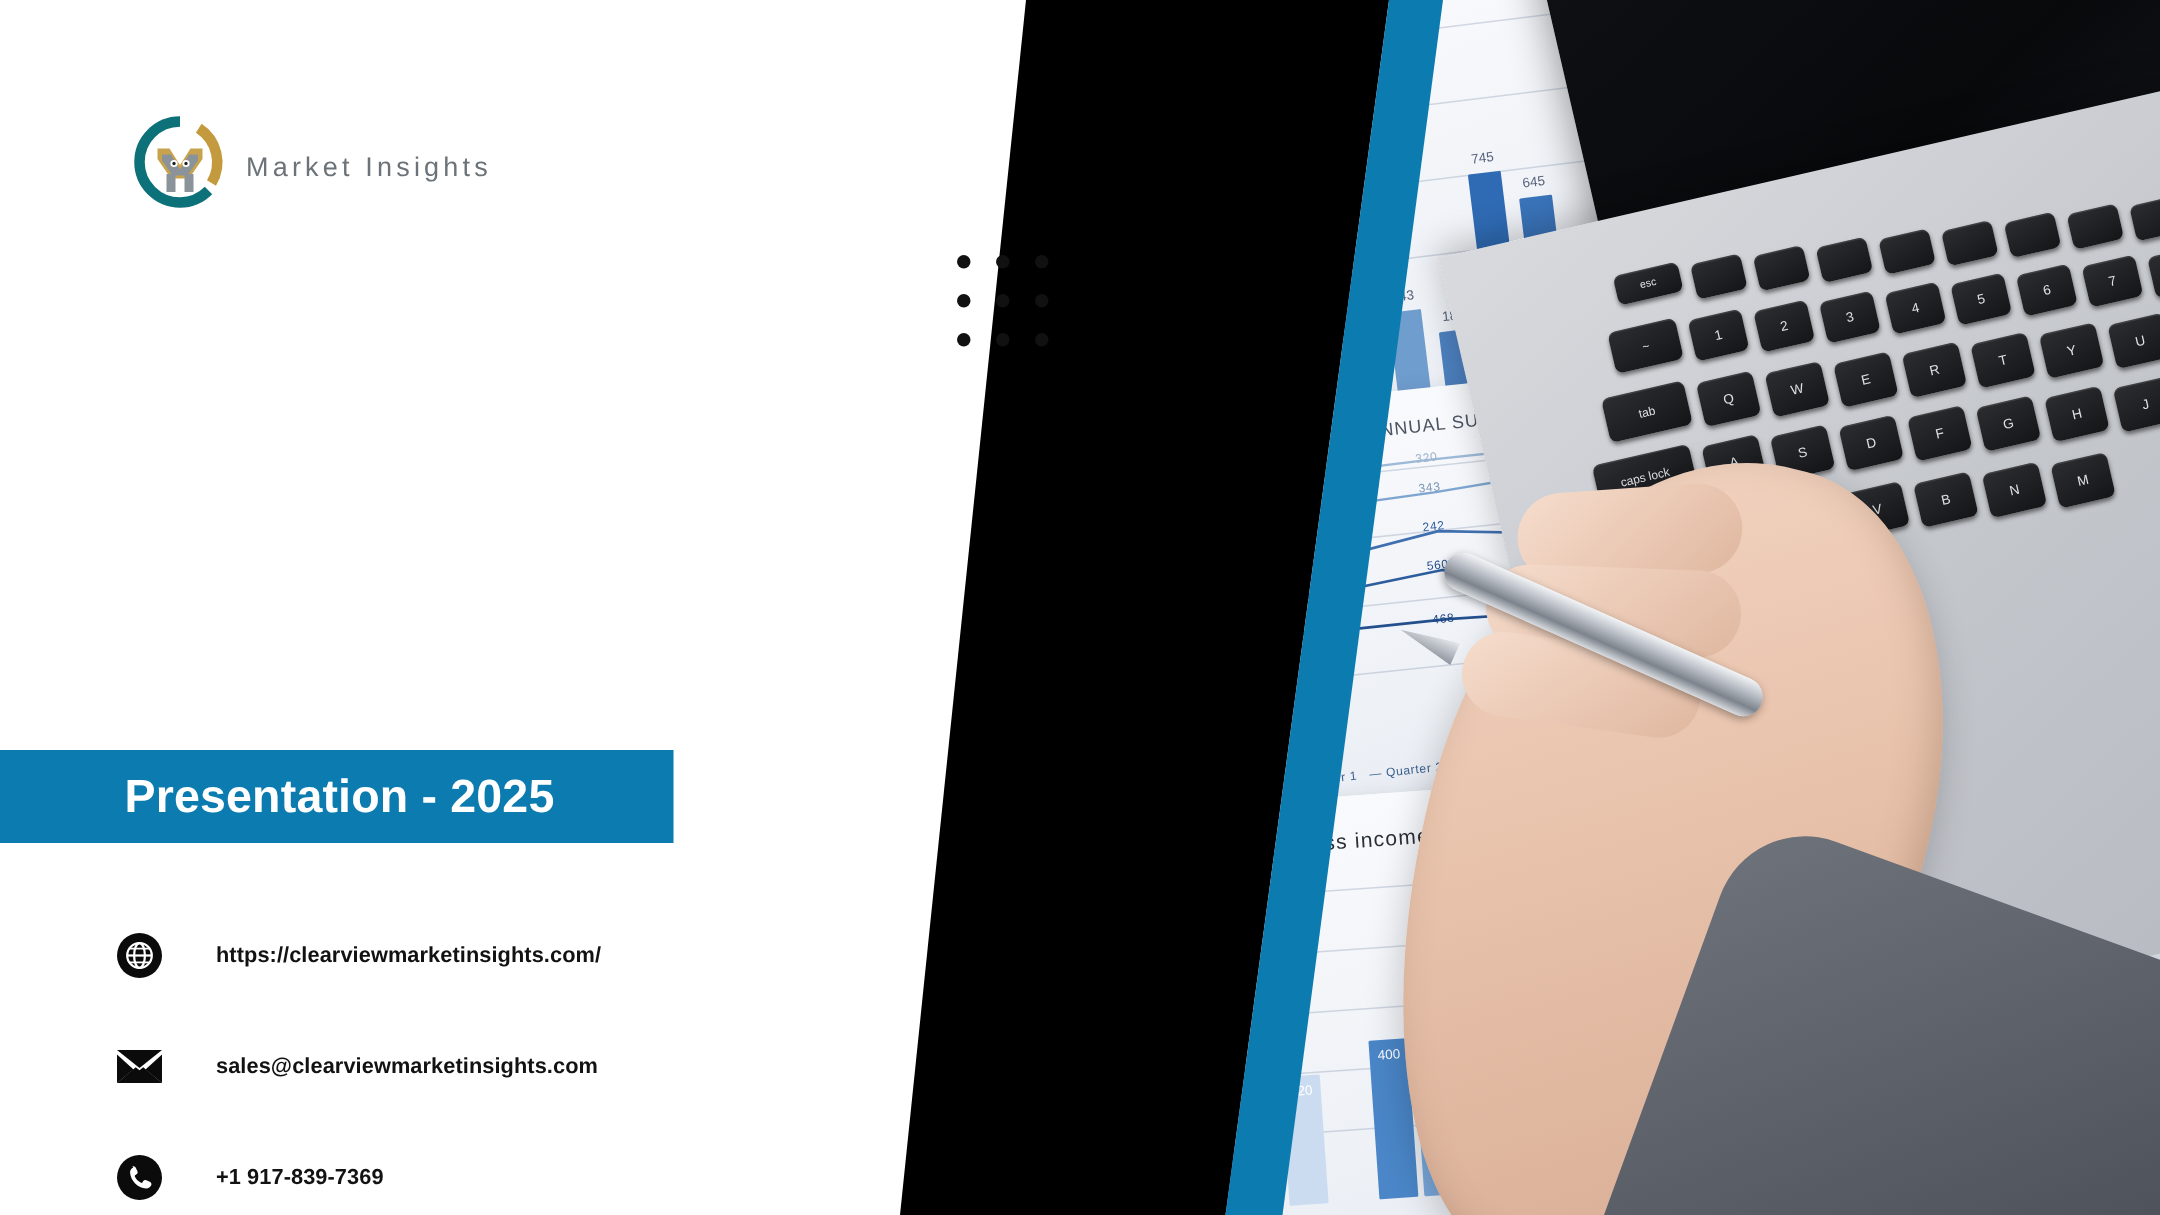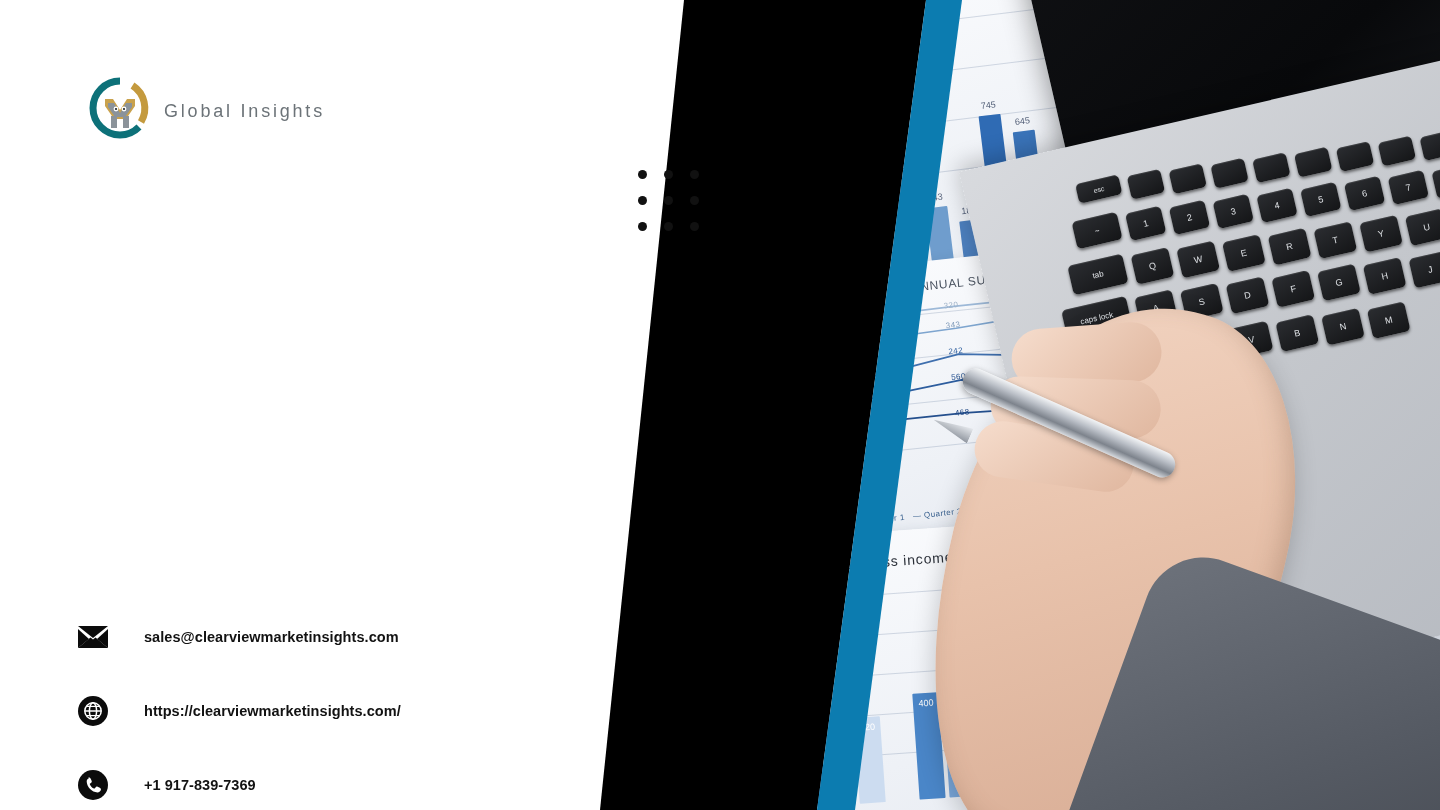--- a/index.html
+++ b/index.html
@@ -388,68 +388,71 @@
         <path d="M20 27 L26 27 L32 37 L38 27 L44 27 L44 31 L37 41 L27 41 L20 31 Z" fill="#8b939a"></path>
         <rect x="23" y="40" width="6" height="12" fill="#8b939a"></rect>
         <rect x="35" y="40" width="6" height="12" fill="#8b939a"></rect>
         <circle cx="28" cy="33" r="2.4" fill="#ffffff"></circle>
         <circle cx="36" cy="33" r="2.4" fill="#ffffff"></circle>
         <circle cx="28" cy="33" r="1.1" fill="#1c2326"></circle>
         <circle cx="36" cy="33" r="1.1" fill="#1c2326"></circle>
       </svg>
     </span>
     <span class="logo-words">
-      <span class="logo-sub">Global Insights</span>
+      <span class="logo-sub">Market Insights</span>
     </span>
   </div>
 
   <div class="dotgrid">
     <i></i>
     <i></i>
     <i></i>
     <i></i>
     <i></i>
     <i></i>
     <i></i>
     <i></i>
     <i></i>
   </div>
 
 
+  <div class="banner">
+    <span class="banner-text">Presentation - 2025</span>
+  </div>
 
   <div class="contacts">
-
-    <div class="crow">
-      <span class="cicon">
-        <svg width="30" height="22" viewBox="0 0 30 22">
-          <path d="M0 0 H30 L15 12 Z" fill="#0b0b0b"></path>
-          <path d="M0 3 L11 13 L0 22 Z" fill="#0b0b0b"></path>
-          <path d="M30 3 L19 13 L30 22 Z" fill="#0b0b0b"></path>
-          <path d="M0 22 L12.5 11.5 L15 13.5 L17.5 11.5 L30 22 Z" fill="#0b0b0b"></path>
-        </svg>
-      </span>
-      <span class="ctext">sales@clearviewmarketinsights.com</span>
-    </div>
 
     <div class="crow">
       <span class="cicon">
         <svg width="30" height="30" viewBox="0 0 30 30">
           <circle cx="15" cy="15" r="15" fill="#0b0b0b"></circle>
           <circle cx="15" cy="15" r="8.2" fill="none" stroke="#ffffff" stroke-width="1.5"></circle>
           <ellipse cx="15" cy="15" rx="3.6" ry="8.2" fill="none" stroke="#ffffff" stroke-width="1.5"></ellipse>
           <line x1="6.8" y1="15" x2="23.2" y2="15" stroke="#ffffff" stroke-width="1.5"></line>
           <line x1="8.3" y1="10.4" x2="21.7" y2="10.4" stroke="#ffffff" stroke-width="1.2"></line>
           <line x1="8.3" y1="19.6" x2="21.7" y2="19.6" stroke="#ffffff" stroke-width="1.2"></line>
         </svg>
       </span>
       <span class="ctext">https://clearviewmarketinsights.com/</span>
     </div>
 
     <div class="crow">
       <span class="cicon">
+        <svg width="30" height="22" viewBox="0 0 30 22">
+          <path d="M0 0 H30 L15 12 Z" fill="#0b0b0b"></path>
+          <path d="M0 3 L11 13 L0 22 Z" fill="#0b0b0b"></path>
+          <path d="M30 3 L19 13 L30 22 Z" fill="#0b0b0b"></path>
+          <path d="M0 22 L12.5 11.5 L15 13.5 L17.5 11.5 L30 22 Z" fill="#0b0b0b"></path>
+        </svg>
+      </span>
+      <span class="ctext">sales@clearviewmarketinsights.com</span>
+    </div>
+
+    <div class="crow">
+      <span class="cicon">
         <svg width="30" height="30" viewBox="0 0 30 30">
           <circle cx="15" cy="15" r="15" fill="#0b0b0b"></circle>
           <path d="M10.2 7.6c1.1-.5 2 .1 2.4 1l1 2.2c.4.9.1 1.6-.6 2.1l-.9.6c-.3.2-.4.5-.2.9.8 1.8 2.3 3.3 4.1 4.1.4.2.7.1.9-.2l.6-.9c.5-.7 1.2-1 2.1-.6l2.2 1c.9.4 1.5 1.3 1 2.4-.6 1.3-1.9 2.3-3.4 2.2-5.6-.4-10.3-5.1-10.7-10.7-.1-1.5.9-2.8 2.2-3.4z" fill="#ffffff"></path>
         </svg>
       </span>
       <span class="ctext">+1 917-839-7369</span>
     </div>
 
   </div>
 

